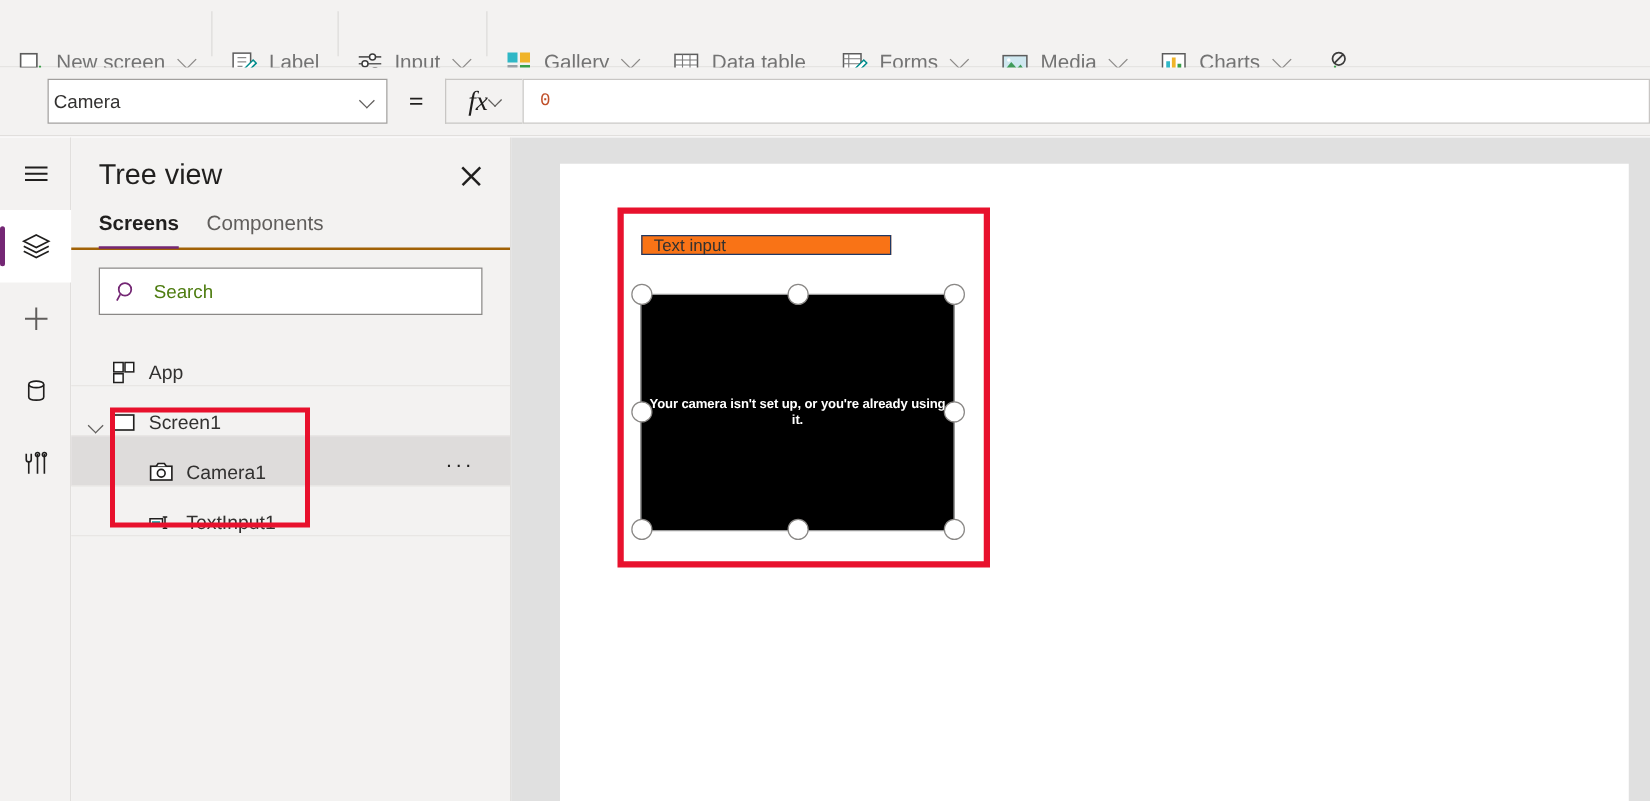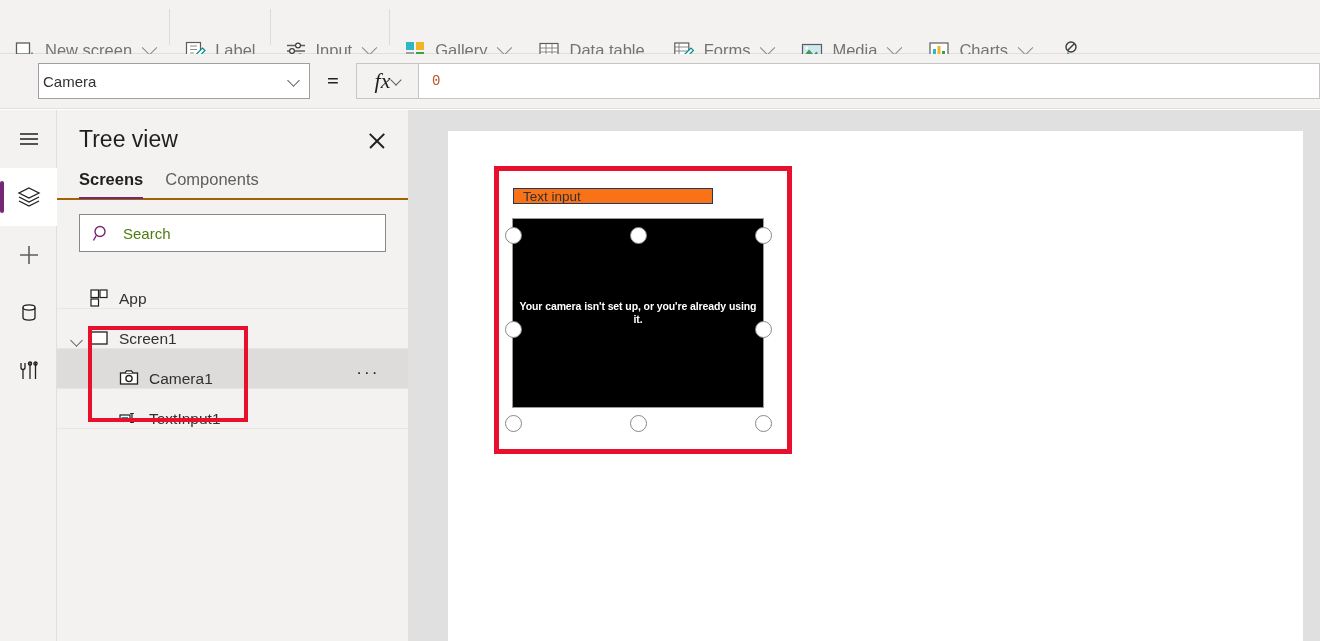--- a/index.html
+++ b/index.html
@@ -189,21 +189,21 @@
   }
 
   .txtinput {
     position: absolute; left: 65px; top: 57px;
     width: 200px; height: 16px;
     background: #f97316; border: 1.6px solid #1f3864;
     display: flex; align-items: center; padding-left: 9px;
     font-size: 13.5px; color: #323130;
   }
   .cam {
-    position: absolute; left: 65px; top: 88px;
+    position: absolute; left: 65px; top: 105px;
     width: 250px; height: 188px;
     background: #000000;
     display: flex; align-items: center; justify-content: center;
     outline: 1px solid #9a9a9a;
   }
   .cam-msg {
     color: #ffffff; font-size: 10.5px; font-weight: bold;
     text-align: center; line-height: 1.2; padding: 0 6px;
     letter-spacing: -0.1px;
   }

